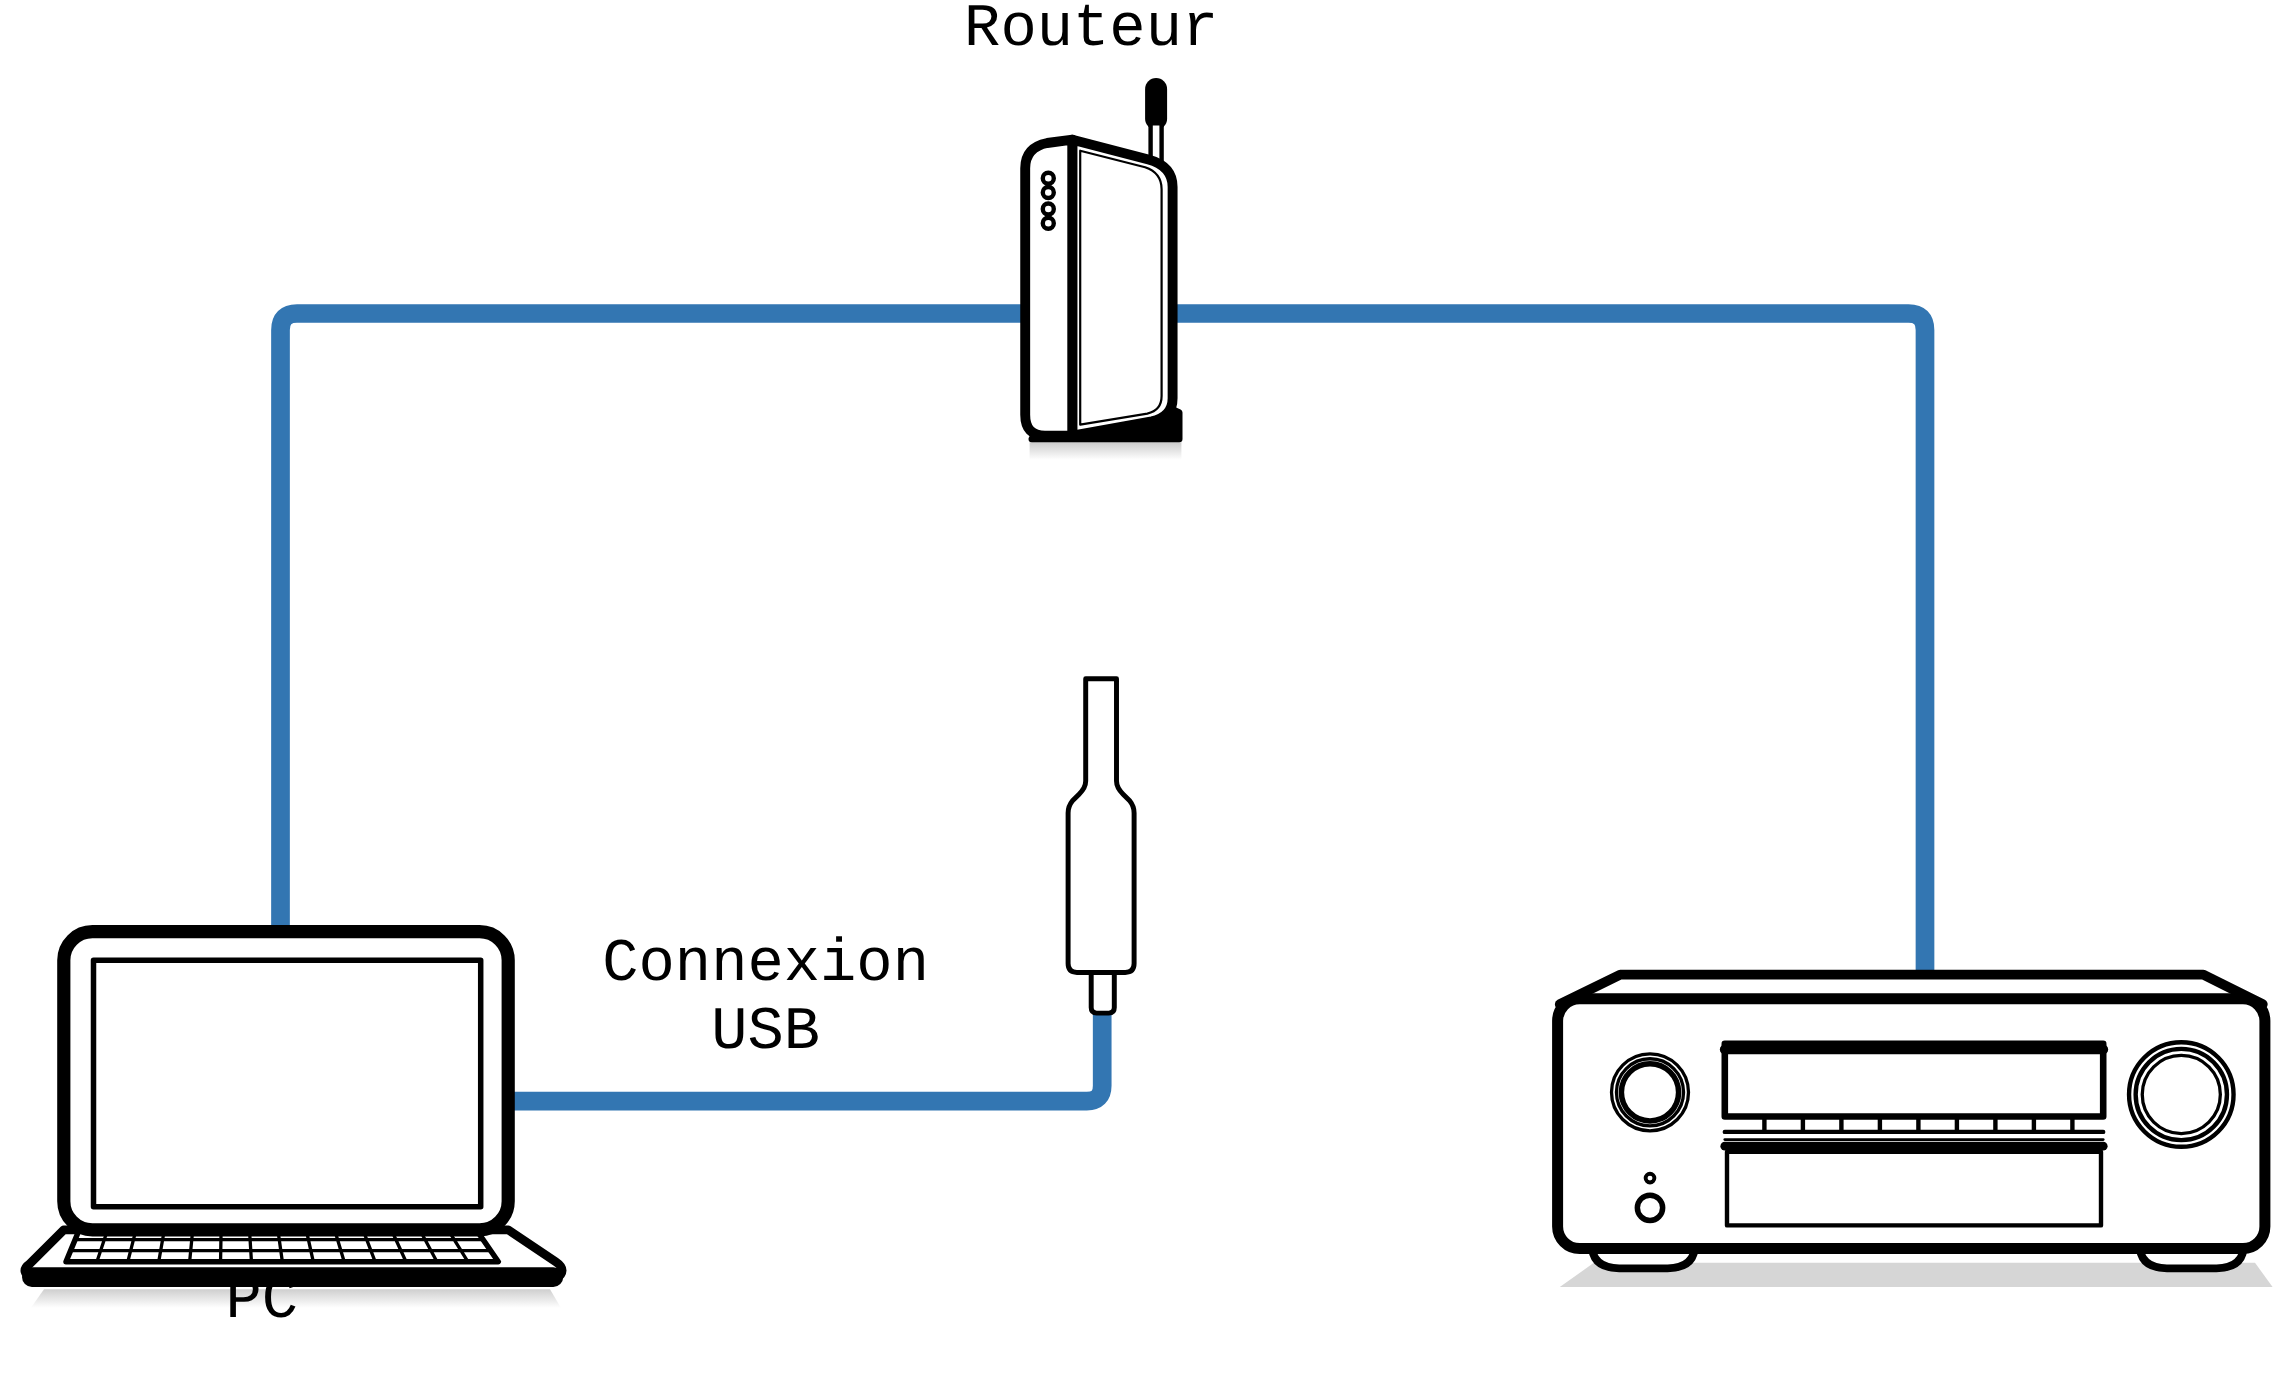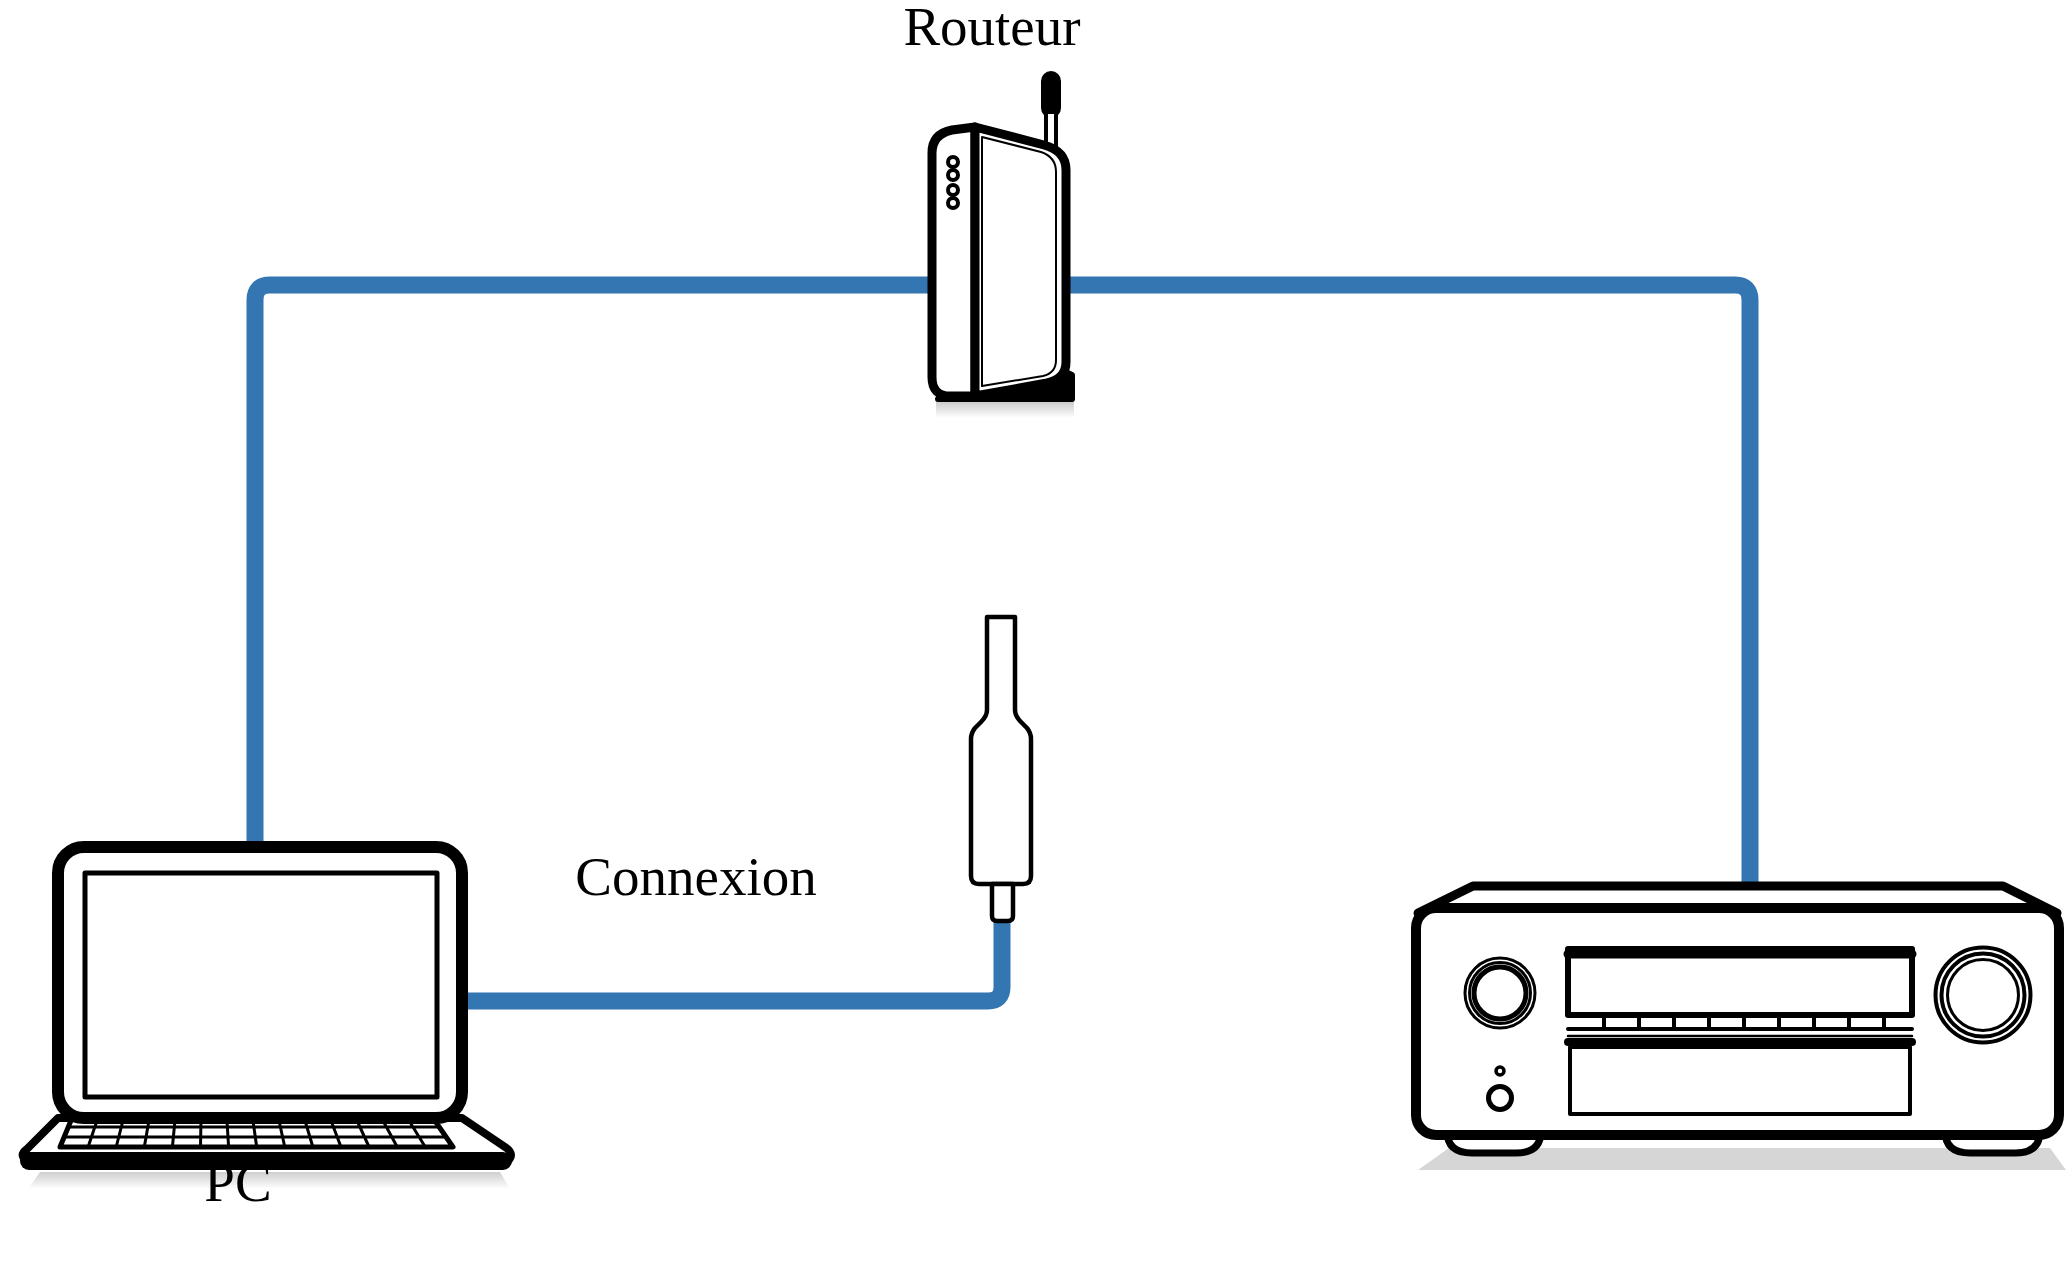--- a/index.html
+++ b/index.html
@@ -1,18 +1,18 @@
 <!DOCTYPE html>
 <html><head>
 <meta charset="utf-8">
 <style>
   html,body { margin:0; padding:0; background:#ffffff; }
   .canvas {
     position:relative; width:2067px; height:1269px; background:#ffffff;
-    overflow:hidden; font-family:Liberation Serif, serif;
+    overflow:hidden; font-family:Liberation Mono, monospace;
   }
   .canvas svg { position:absolute; left:0; top:0; }
   .lbl {
     position:absolute; transform:translateX(-50%);
     font-size:55px; line-height:62px; color:#000; white-space:nowrap;
     text-align:center;
   }
 </style>
 </head>
 <body>
@@ -97,17 +97,18 @@
       <circle cx="1500" cy="1071" r="4" fill="#fff" stroke="#000" stroke-width="3.5"></circle>
       <circle cx="1500" cy="1098" r="11.5" fill="#fff" stroke="#000" stroke-width="5"></circle>
     </g>
   </svg>
 
   <div class="lbl" style="left:992px; top:-4px">Routeur</div>
 
 
   <div class="lbl" style="left:696px; top:846px">
     <div>Connexion</div>
+    <div>USB</div>
   </div>
 
   <div class="lbl" style="left:238px; top:1152px">PC</div>
 
 </div>
 
 </body></html>

